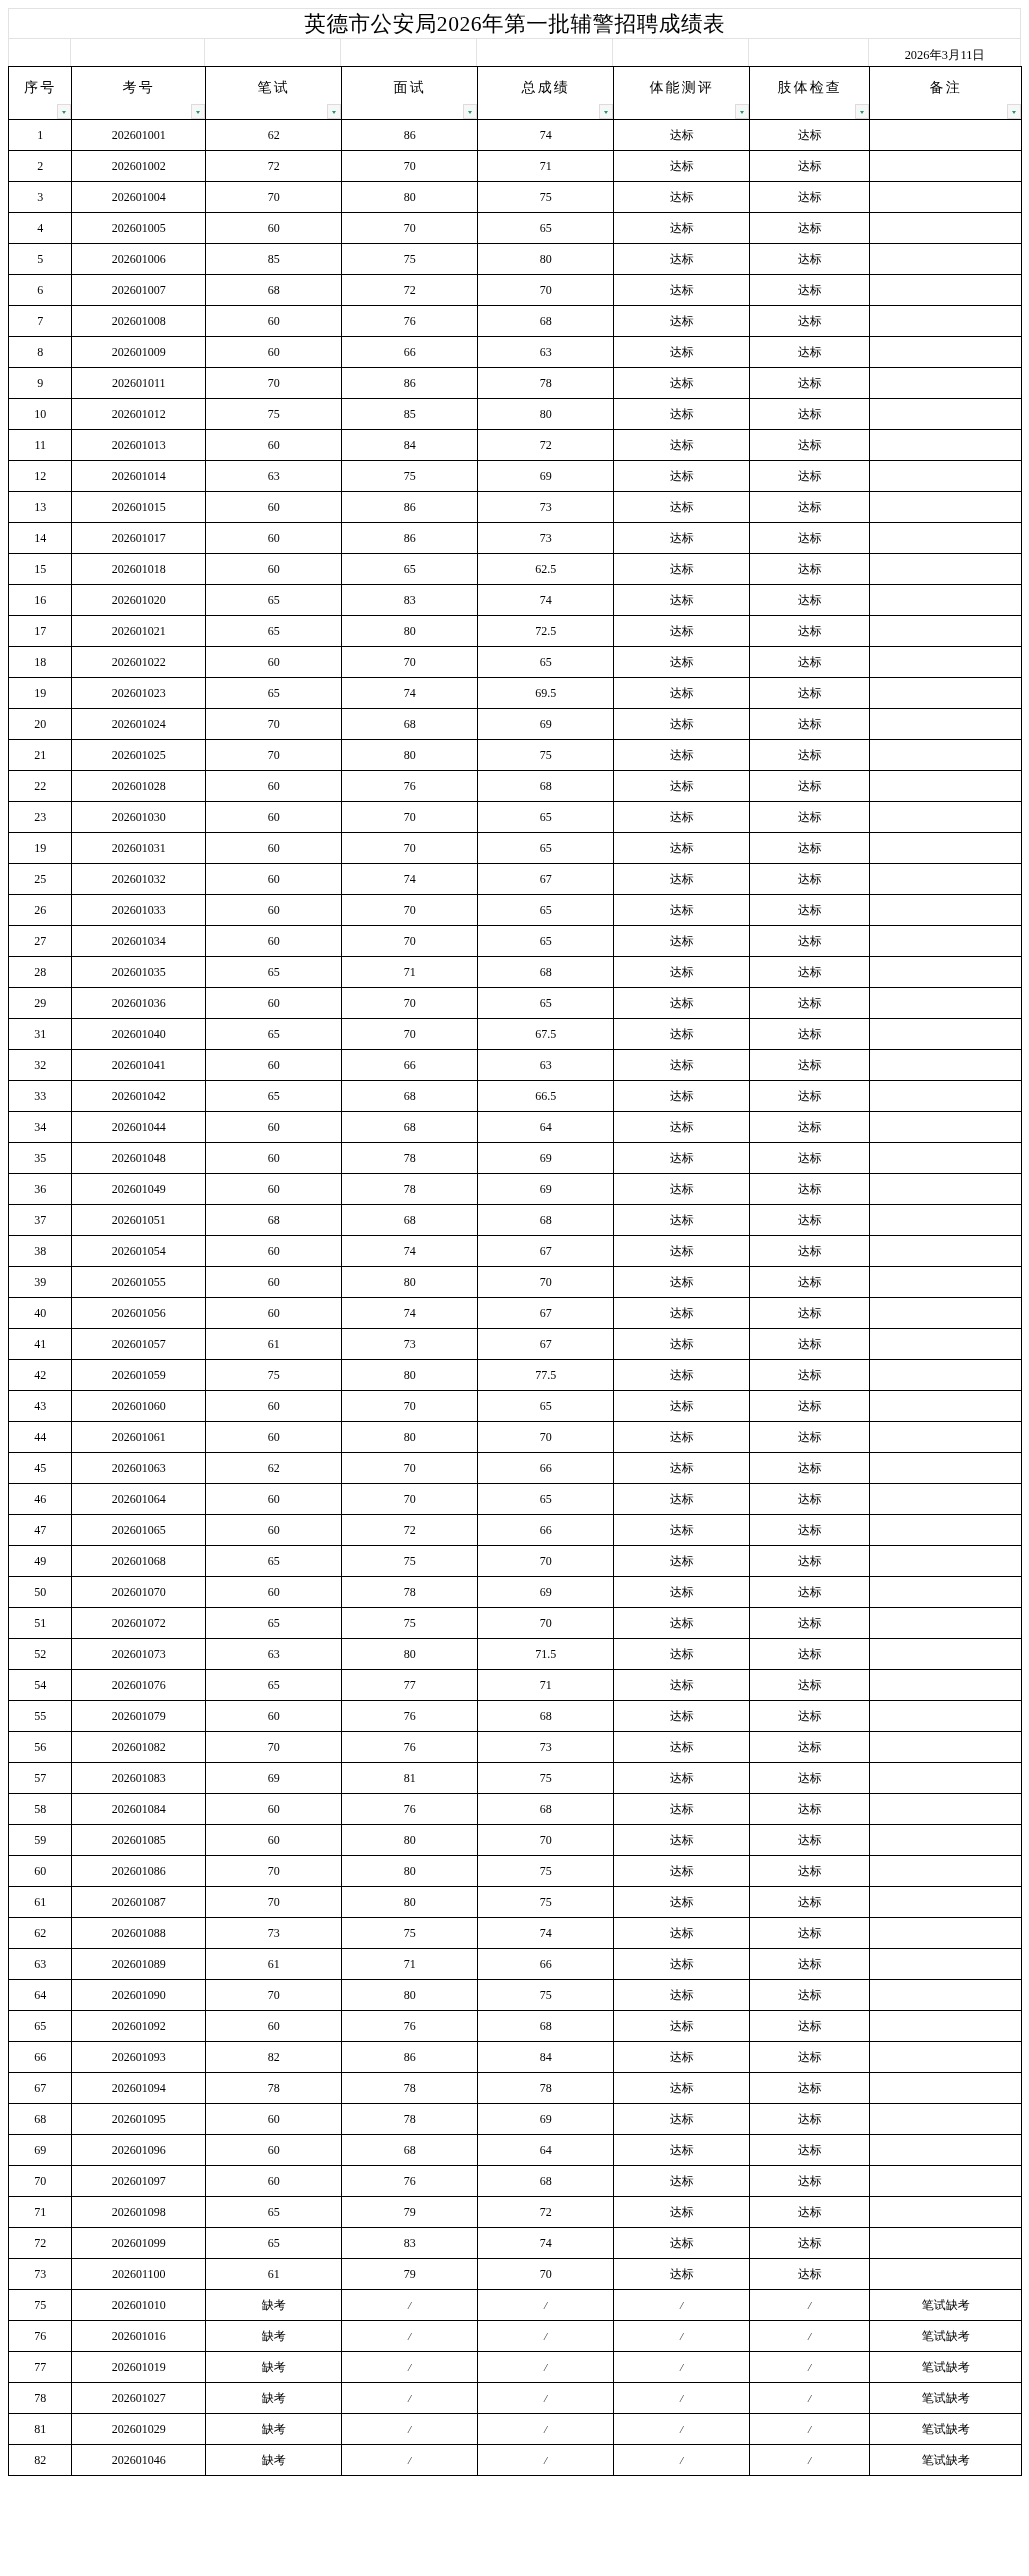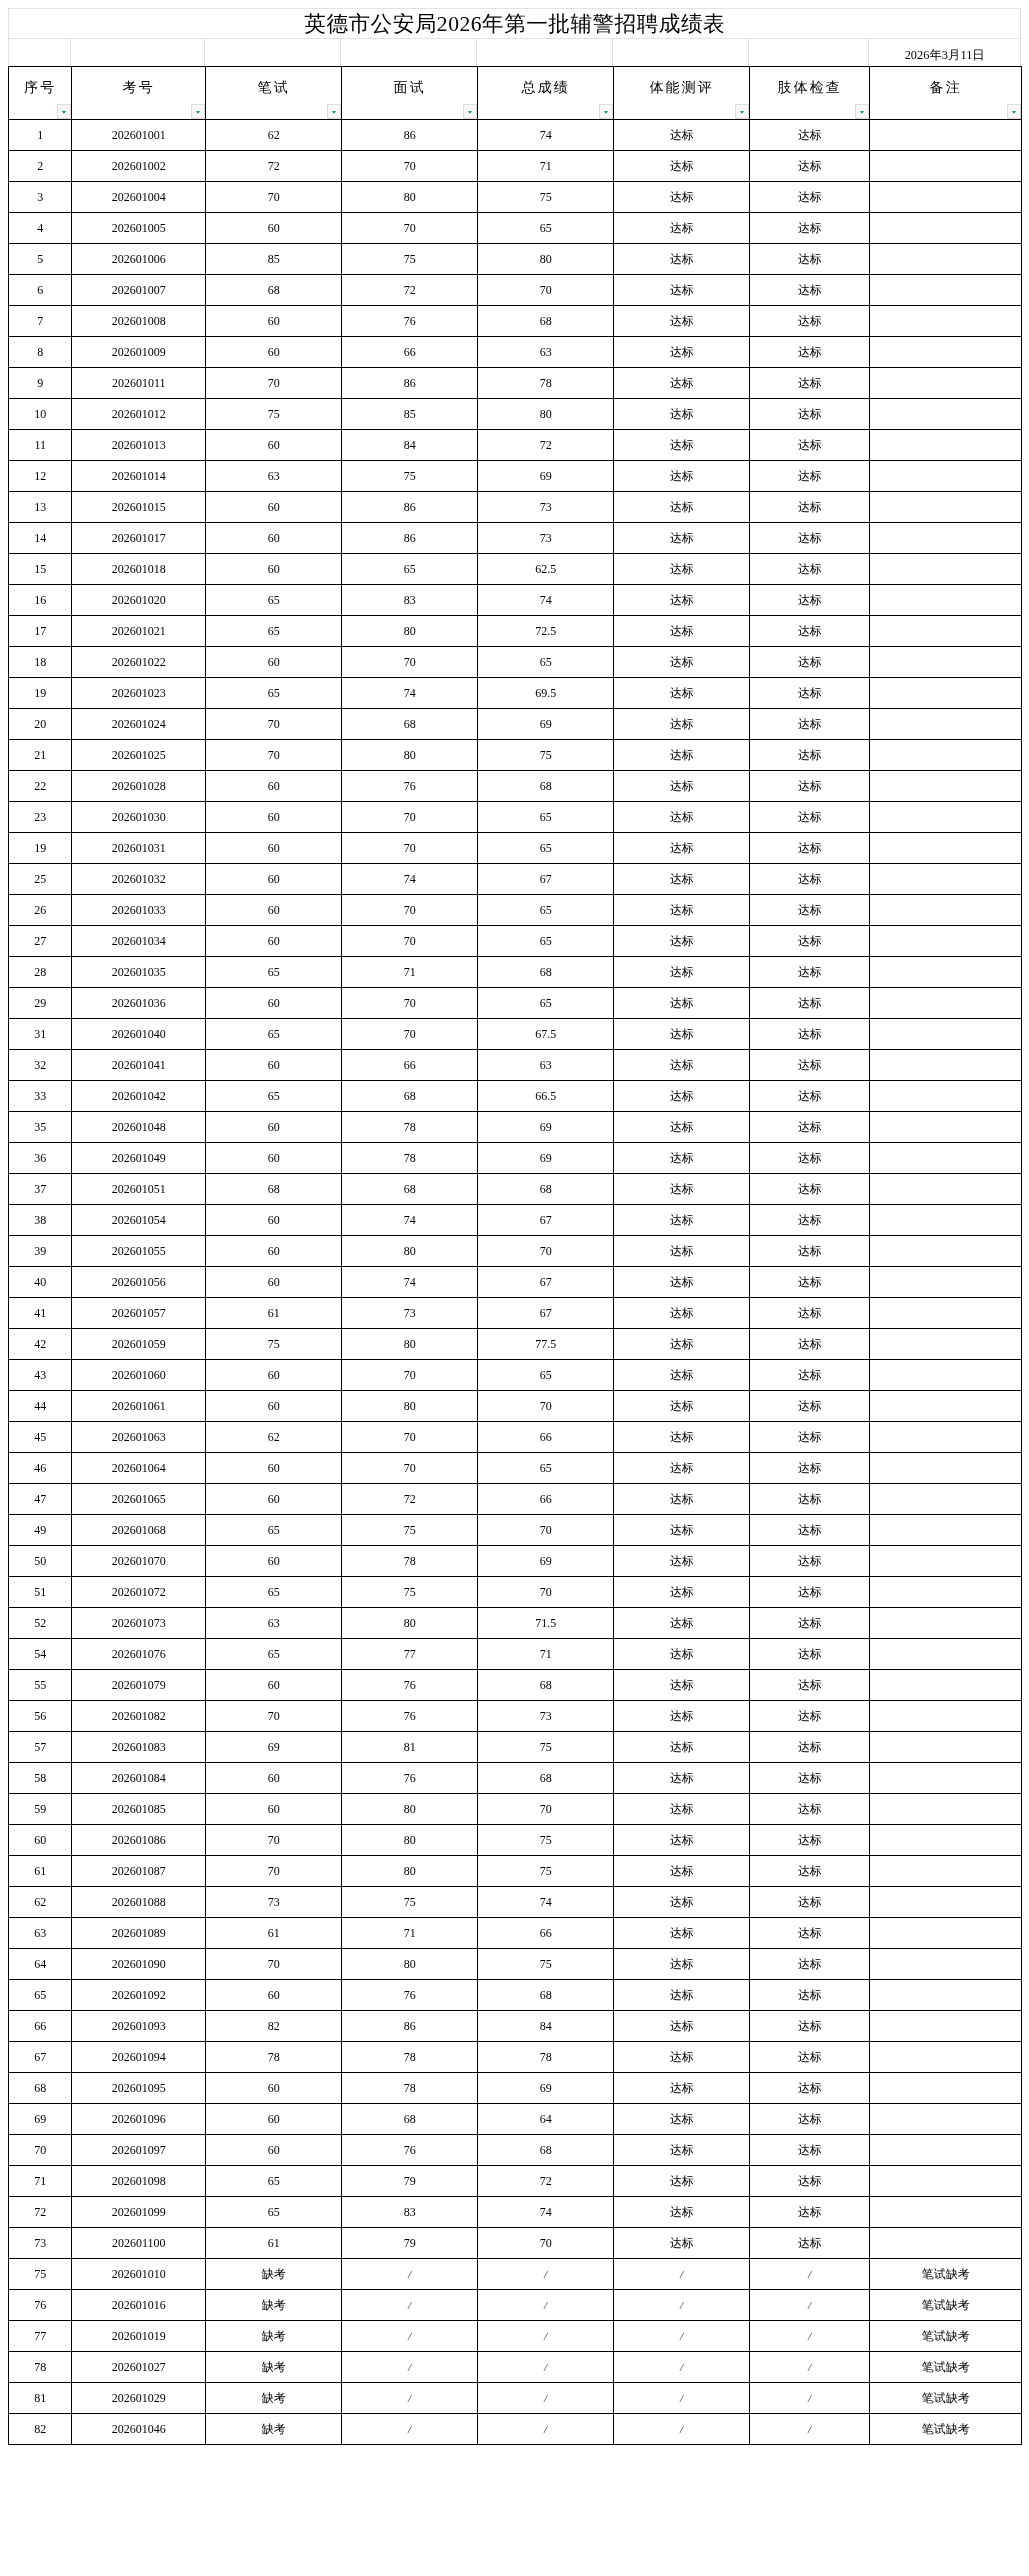--- a/index.html
+++ b/index.html
@@ -437,20 +437,30 @@
           <td>33</td>
           <td>202601042</td>
           <td>65</td>
           <td>68</td>
           <td>66.5</td>
           <td>达标</td>
           <td>达标</td>
           <td></td>
         </tr>
         <tr>
+          <td>34</td>
+          <td>202601044</td>
+          <td>60</td>
+          <td>68</td>
+          <td>64</td>
+          <td>达标</td>
+          <td>达标</td>
+          <td></td>
+        </tr>
+        <tr>
           <td>35</td>
           <td>202601048</td>
           <td>60</td>
           <td>78</td>
           <td>69</td>
           <td>达标</td>
           <td>达标</td>
           <td></td>
         </tr>
         <tr>

